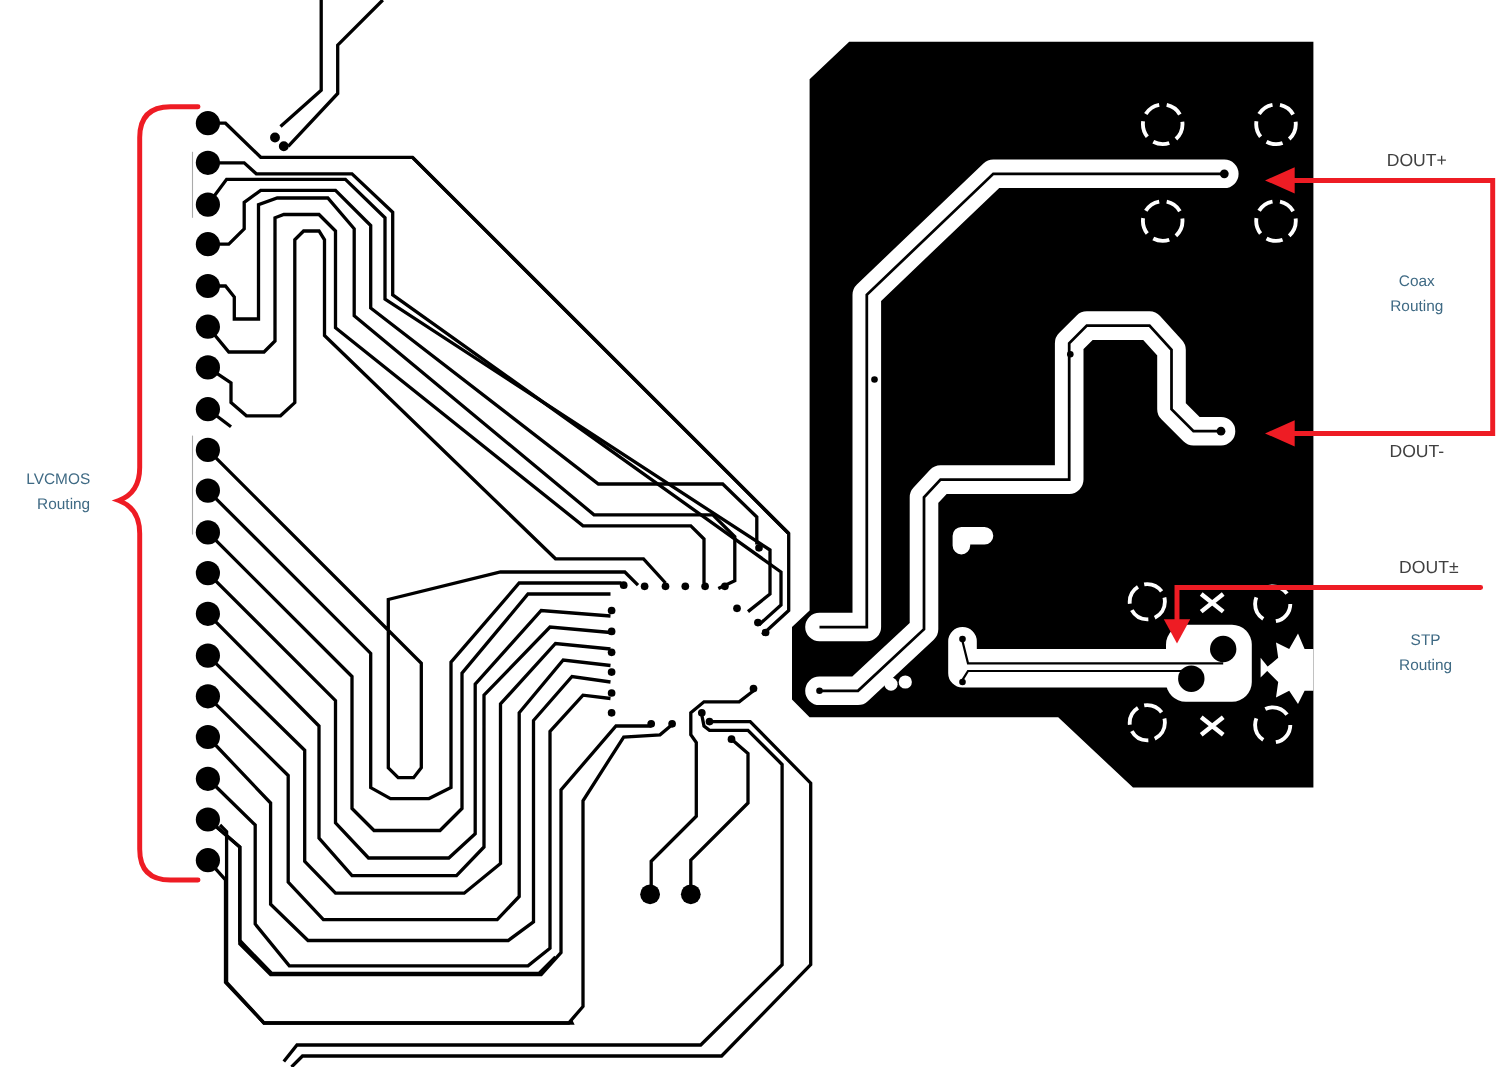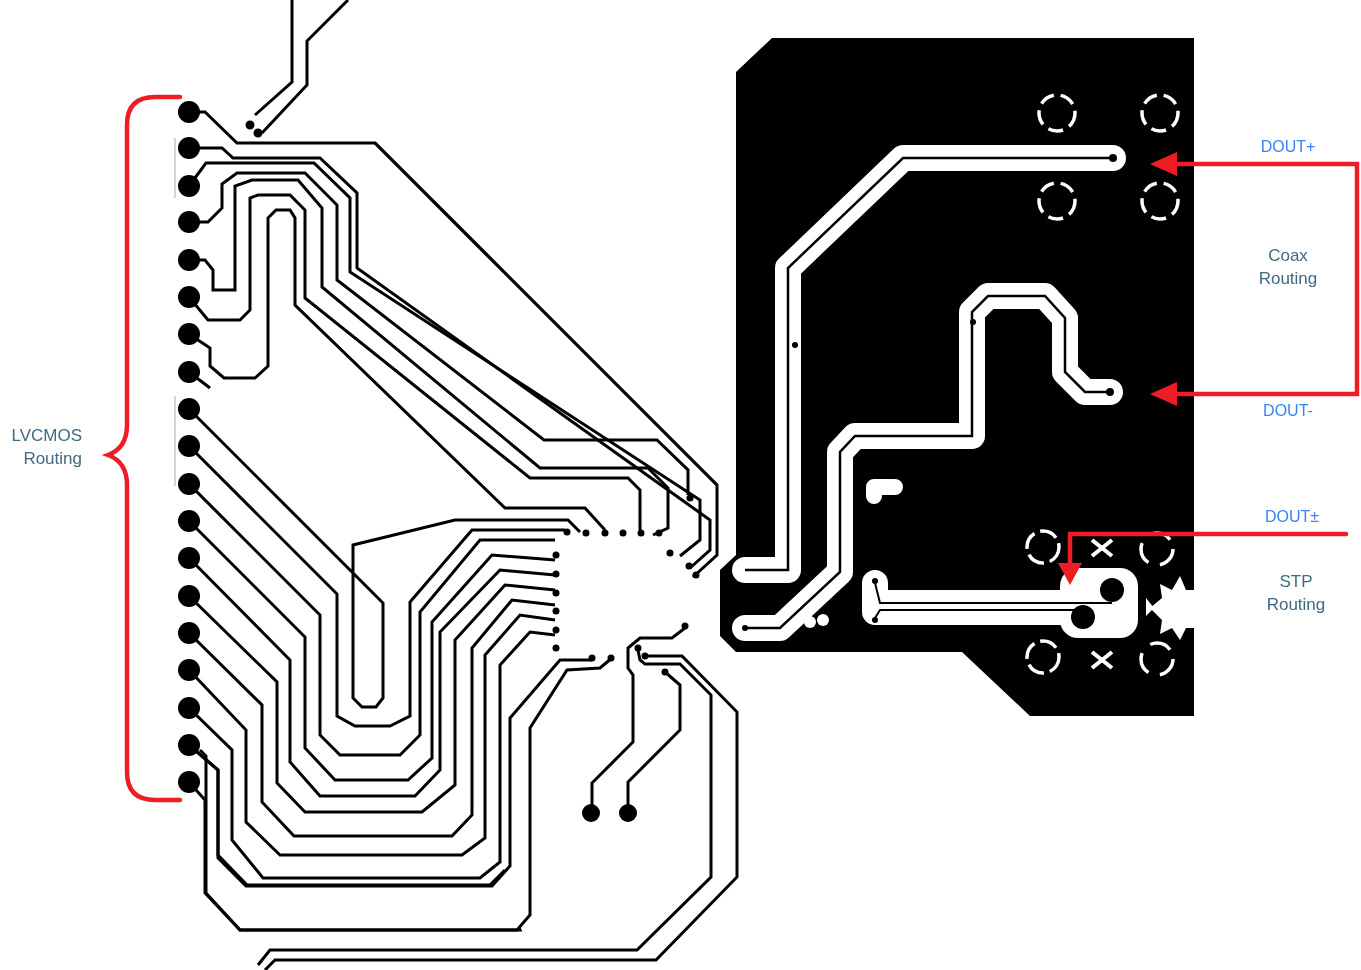--- a/index.html
+++ b/index.html
@@ -1,26 +1,26 @@
 <!DOCTYPE html>
 <html><head>
 <meta charset="utf-8">
 <style>
   html, body { margin: 0; padding: 0; background: #ffffff; }
   body { width: 1361px; height: 970px; position: relative; overflow: hidden; font-family: "Liberation Sans", sans-serif; }
   #board { position: absolute; left: 0; top: 0; width: 1361px; height: 970px; }
-  .lbl { position: absolute; font-family: "Liberation Sans", sans-serif; font-size: 17px; line-height: 23px; text-align: center; white-space: pre-line; }
+  .lbl { position: absolute; font-family: "Liberation Sans", sans-serif; font-size: 14px; line-height: 23px; text-align: center; white-space: pre-line; }
   .lbl-blue { color: #3f6a84; }
-  .lbl-red { color: #3b82f6; font-size: 16px; }
+  .lbl-red { color: #404040; font-size: 16px; }
   #lvcmos-label { left: 0; top: 424px; width: 82px; text-align: right; }
   #coax-label { left: 1248px; top: 244px; width: 80px; }
   #stp-label { left: 1256px; top: 570px; width: 80px; }
   #dout-plus-label { left: 1254px; top: 135px; width: 68px; }
   #dout-minus-label { left: 1256px; top: 359px; width: 64px; margin-top: 40px; }
-  #dout-pm-label { left: 1258px; top: 505px; width: 68px; }
+  #dout-pm-label { left: 1258px; top: 505px; width: 68px; text-align: right; }
   .trace { fill: none; stroke: #000; stroke-width: 3; stroke-linejoin: miter; }
   .ring { fill: none; stroke: #fff; stroke-width: 3.5; stroke-dasharray: 15 7; }
 </style>
 </head>
 <body>
 
 <svg id="board" viewBox="0 0 1361 970" xmlns="http://www.w3.org/2000/svg">
 
   <g>
     <polygon points="772,38 1194,38 1194,716 1030,716 962,652 736,652 720,636 720,570 736,555 736,72" fill="#000"></polygon>

